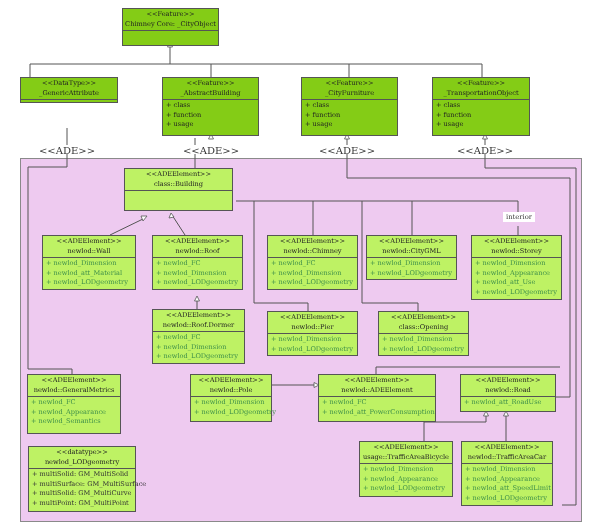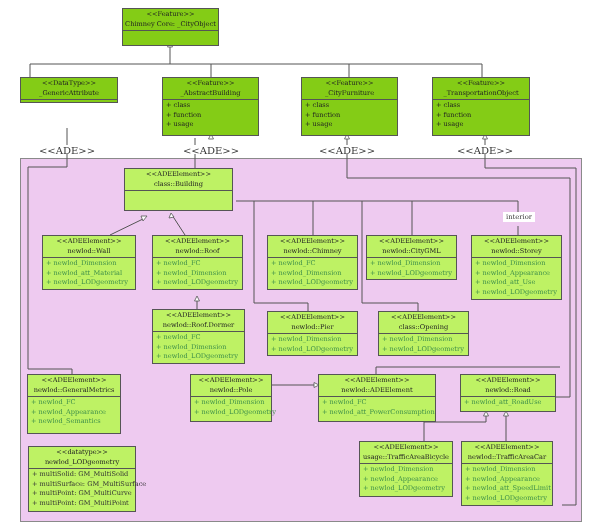--- a/index.html
+++ b/index.html
@@ -258,21 +258,21 @@
       </div>
   </div>
   <div class="uml ade dt" style="left:28px;top:446px;width:108px;height:66px;">
     <div class="hdr">
         <div>&lt;&lt;datatype&gt;&gt;</div>
         <div>newlod_LODgeometry</div>
       </div>
     <div class="attrs">
         <div>+ multiSolid: GM_MultiSolid</div>
         <div>+ multiSurface: GM_MultiSurface</div>
-        <div>+ multiPoint: GM_MultiCurve</div>
+        <div>+ multiSolid: GM_MultiCurve</div>
         <div>+ multiPoint: GM_MultiPoint</div>
       </div>
   </div>
   <div class="uml ade" style="left:359px;top:441px;width:94px;height:56px;">
     <div class="hdr">
         <div>&lt;&lt;ADEElement&gt;&gt;</div>
         <div>usage::TrafficAreaBicycle</div>
       </div>
     <div class="attrs">
         <div>+ newlod_Dimension</div>

